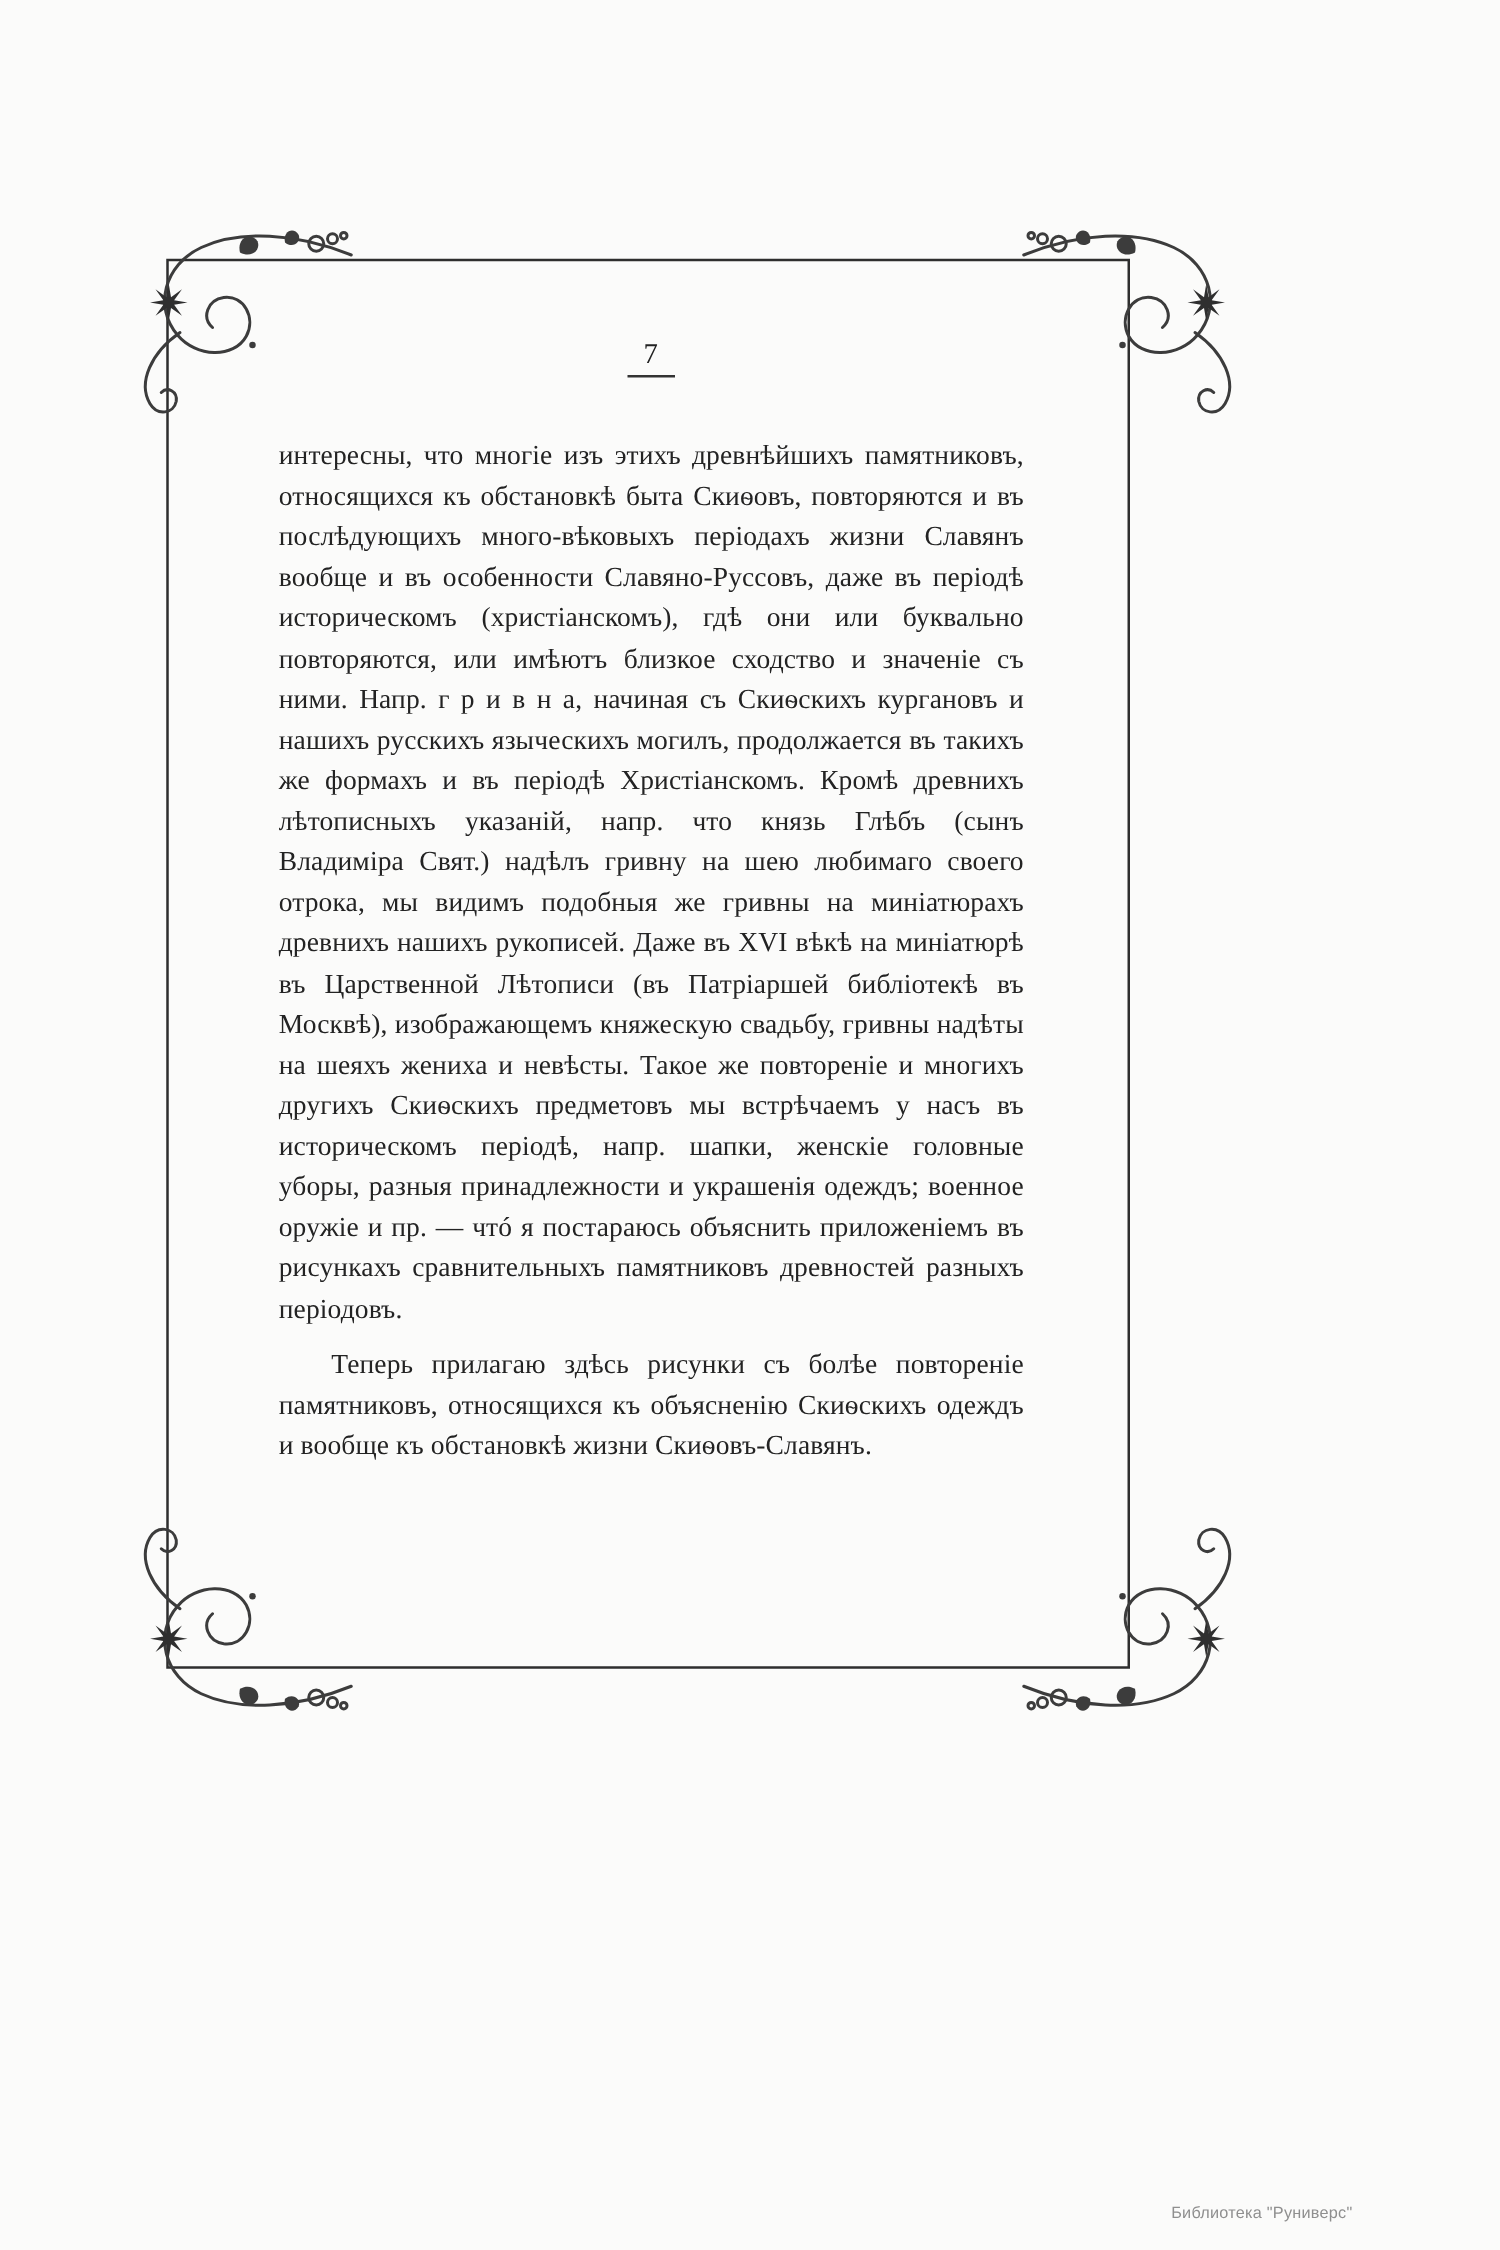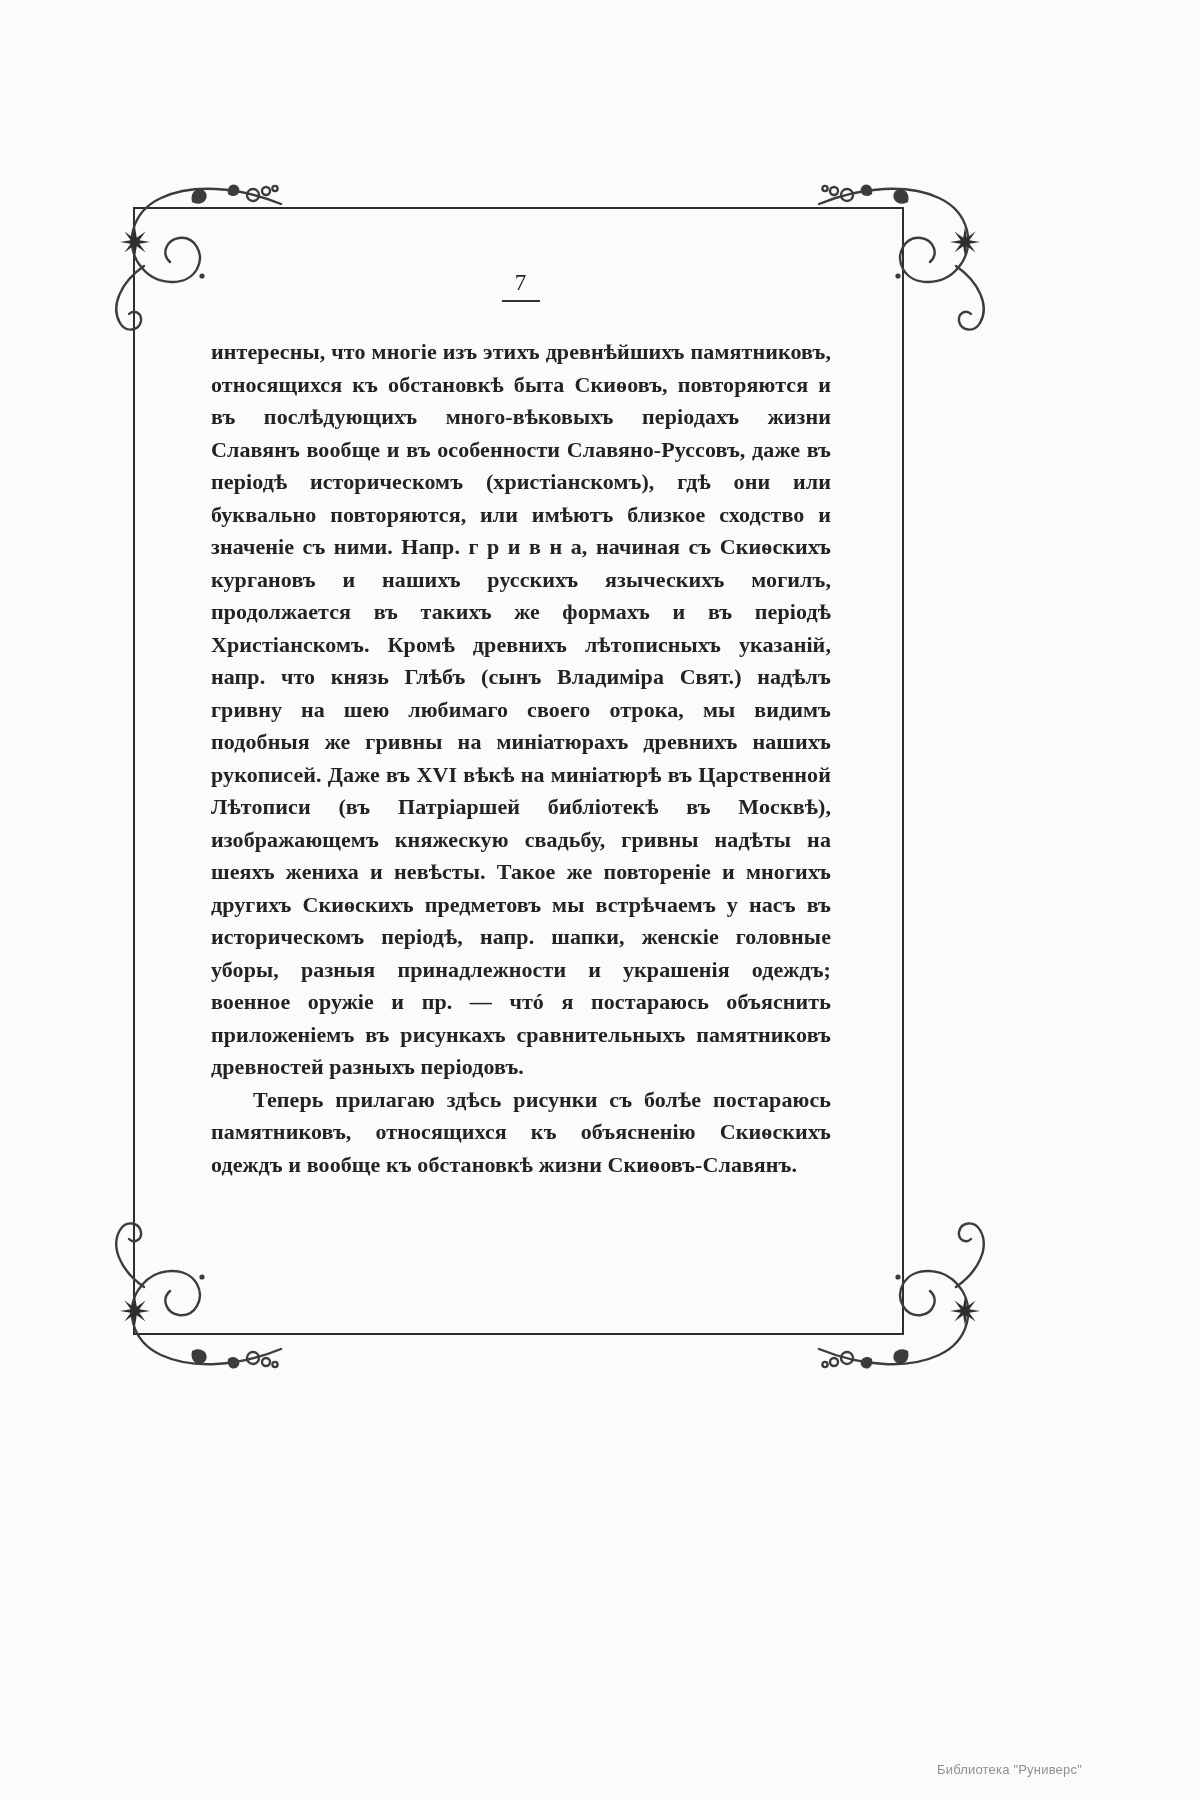--- a/index.html
+++ b/index.html
@@ -64,23 +64,22 @@
     top: 336px;
     width: 620px;
     font-size: 22px;
     line-height: 32.5px;
     text-align: justify;
     hyphens: auto;
     letter-spacing: 0.1px;
     color: #232323;
   }
   .text-block p {
-    margin: 0;
+    margin: 12px;
     text-indent: 42px;
-    font-weight: bold;
   }
   .text-block p.no-indent {
     text-indent: 0;
   }
 
   
   .watermark {
     position: absolute;
     right: 118px;
     top: 1762px;
@@ -128,18 +127,18 @@
       <use href="#flourish"></use>
     </svg>
 
   <div class="page-number-wrap">
     <div class="num">7</div>
     <div class="rule"></div>
   </div>
 
   <div class="text-block">
     <p class="no-indent">интересны, что многіе изъ этихъ древнѣйшихъ памятниковъ, относящихся къ обстановкѣ быта Скиѳовъ, повторяются и въ послѣдующихъ много-вѣковыхъ періодахъ жизни Славянъ вообще и въ особенности Славяно-Руссовъ, даже въ періодѣ историческомъ (христіанскомъ), гдѣ они или буквально повторяются, или имѣютъ близкое сходство и значеніе съ ними. Напр. г р и в н а, начиная съ Скиѳскихъ кургановъ и нашихъ русскихъ языческихъ могилъ, продолжается въ такихъ же формахъ и въ періодѣ Христіанскомъ. Кромѣ древнихъ лѣтописныхъ указаній, напр. что князь Глѣбъ (сынъ Владиміра Свят.) надѣлъ гривну на шею любимаго своего отрока, мы видимъ подобныя же гривны на миніатюрахъ древнихъ нашихъ рукописей. Даже въ XVI вѣкѣ на миніатюрѣ въ Царственной Лѣтописи (въ Патріаршей библіотекѣ въ Москвѣ), изображающемъ княжескую свадьбу, гривны надѣты на шеяхъ жениха и невѣсты. Такое же повтореніе и многихъ другихъ Скиѳскихъ предметовъ мы встрѣчаемъ у насъ въ историческомъ періодѣ, напр. шапки, женскіе головные уборы, разныя принадлежности и украшенія одеждъ; военное оружіе и пр. — чтó я постараюсь объяснить приложеніемъ въ рисункахъ сравнительныхъ памятниковъ древностей разныхъ періодовъ.</p>
-    <p>Теперь прилагаю здѣсь рисунки съ болѣе постараюсь памятниковъ, относящихся къ объясненію Скиѳскихъ одеждъ и вообще къ обстановкѣ жизни Скиѳовъ-Славянъ.</p>
+    <p>Теперь прилагаю здѣсь рисунки съ болѣе повтореніе памятниковъ, относящихся къ объясненію Скиѳскихъ одеждъ и вообще къ обстановкѣ жизни Скиѳовъ-Славянъ.</p>
   </div>
 
   <div class="watermark">Библиотека "Руниверс"</div>
 
 </div>
 
 </body></html>

